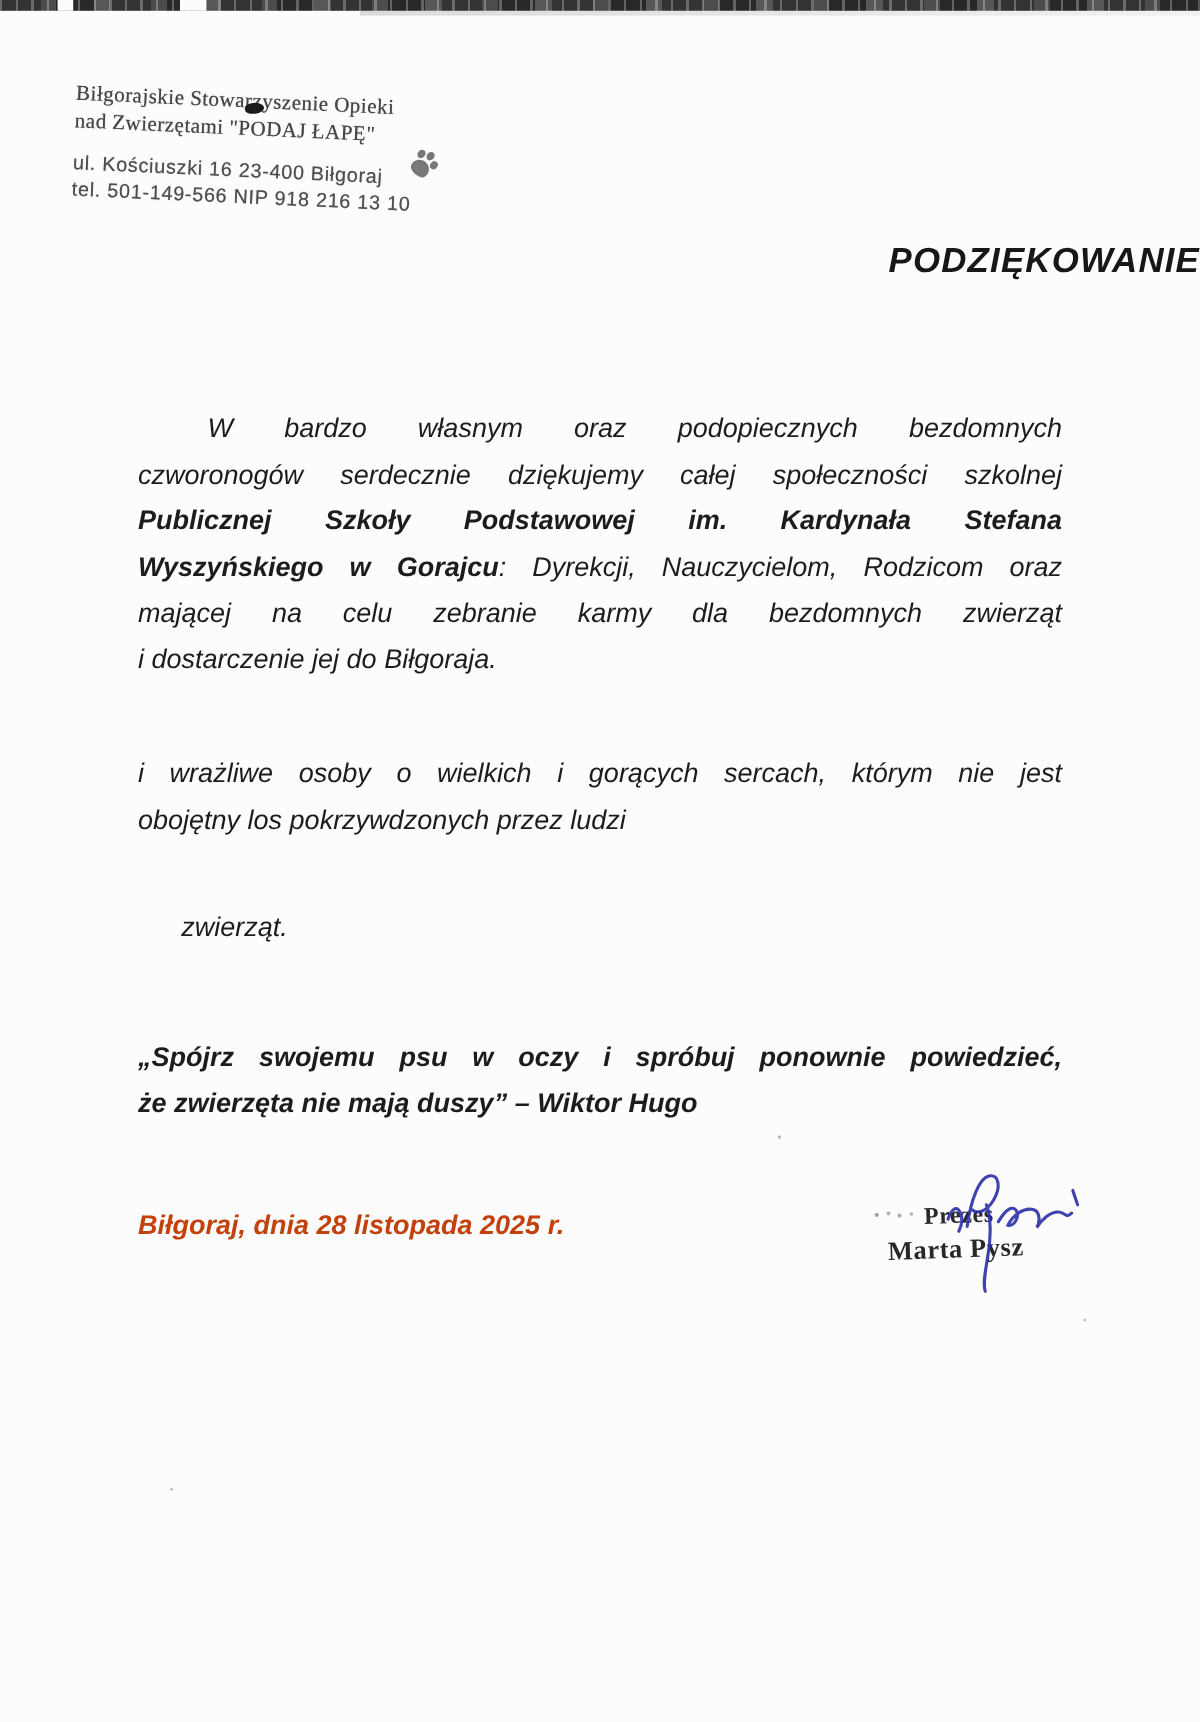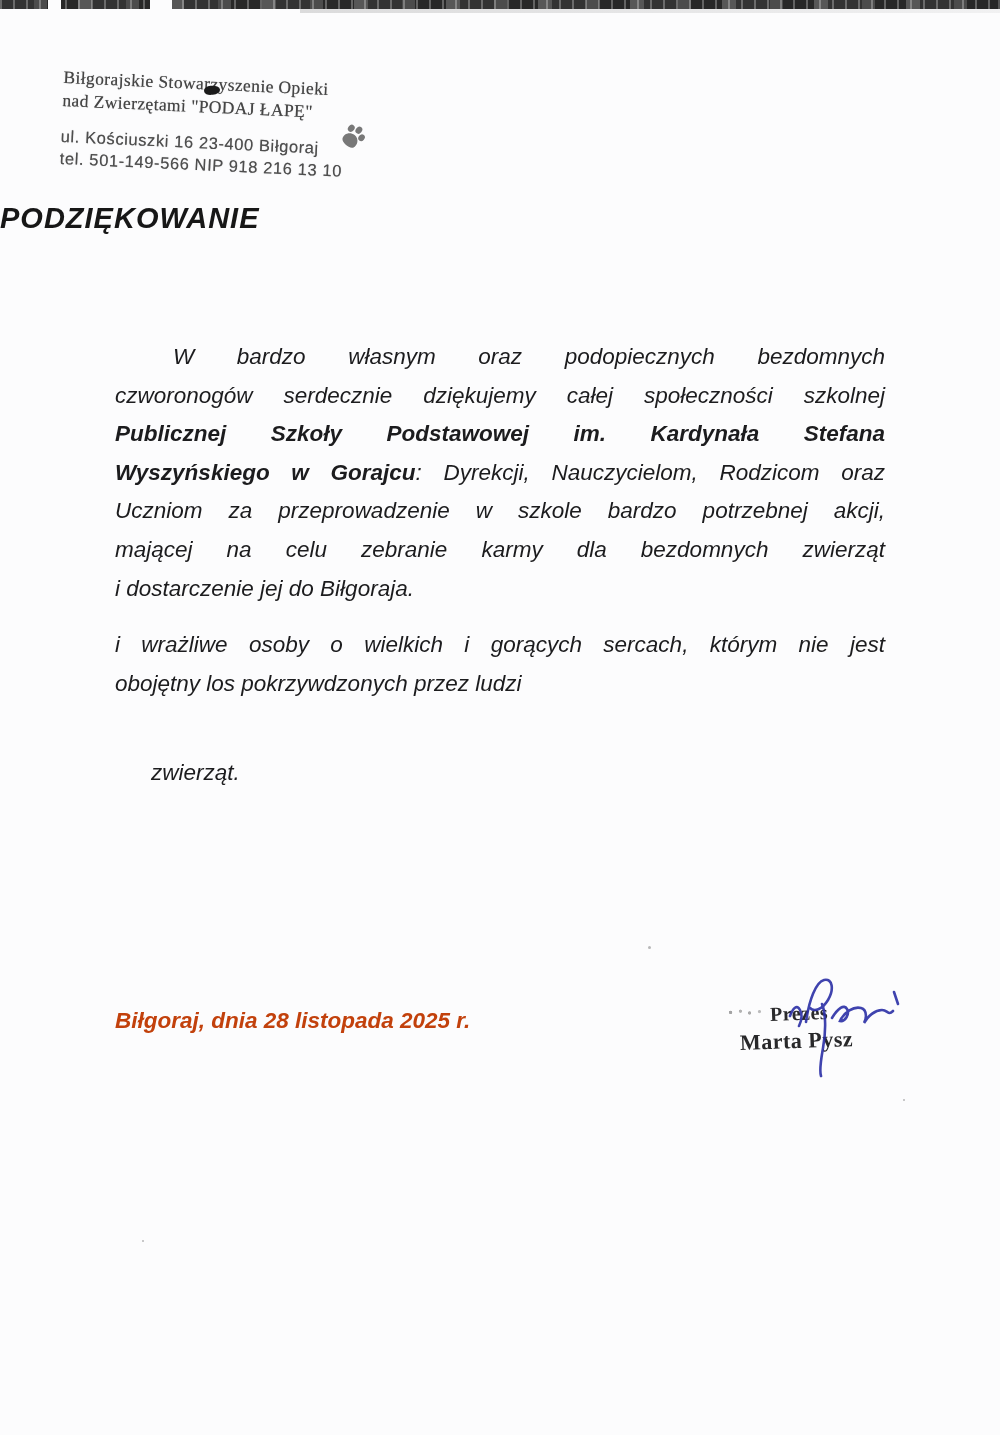--- a/index.html
+++ b/index.html
@@ -50,21 +50,21 @@
   .ink-blot {
     position: absolute; left: 141px; top: 13px; width: 16px; height: 9px;
     background: #1b1b1b; border-radius: 50% 60% 55% 50%;
     transform: rotate(-8deg);
   }
   .paw-icon-wrap { position: absolute; left: 276px; top: 42px; opacity: 0.75; }
 
   
   .doc-title {
     position: absolute; top: 202px; left: 0; width: 100%;
-    text-align: left;
+    text-align: right;
     font-style: italic; font-weight: 800; font-size: 29px;
     letter-spacing: 1px; color: #171717;
   }
 
   
   .bodyblock { position: absolute; left: 115px; width: 770px; }
   .bline {
     font-style: italic; font-size: 22.5px; line-height: 38.6px;
     height: 38.6px; white-space: nowrap;
   }
@@ -135,35 +135,36 @@
     </div>
   </div>
 
   <div class="doc-title">PODZIĘKOWANIE</div>
 
   <div class="bodyblock p1">
     <div class="bline jline indent">W bardzo własnym oraz podopiecznych bezdomnych</div>
     <div class="bline jline">czworonogów serdecznie dziękujemy całej społeczności szkolnej</div>
     <div class="bline jline bold">Publicznej Szkoły Podstawowej im. Kardynała Stefana</div>
     <div class="bline jline"><span class="bold">Wyszyńskiego w Gorajcu</span><span>: Dyrekcji, Nauczycielom, Rodzicom oraz</span></div>
-    <div class="bline jline">Uczniom za przeprowadzenie w szkole bardzo potrzebnej akcji,</div>
     <div class="bline jline">mającej na celu zebranie karmy dla bezdomnych zwierząt</div>
     <div class="bline">i dostarczenie jej do Biłgoraja.</div>
   </div>
 
   <div class="bodyblock p2">
     <div class="bline jline">i wrażliwe osoby o wielkich i gorących sercach, którym nie jest</div>
     <div class="bline">obojętny los pokrzywdzonych przez ludzi</div>
   </div>
 
   <div class="bodyblock p3">
     <div class="bline">zwierząt.</div>
   </div>
 
   <div class="bodyblock quote">
+    <div class="bline jline">„Spójrz swojemu psu w oczy i spróbuj ponownie powiedzieć,</div>
+    <div class="bline">że zwierzęta nie mają duszy” – Wiktor Hugo</div>
   </div>
 
   <div class="dateline">Biłgoraj, dnia 28 listopada 2025 r.</div>
 
   <div class="sig-block">
     <div class="sig-dust"></div>
     <div class="sig-role">Prezes</div>
     <div class="sig-name">Marta Pysz</div>
     <div class="sig-ink">
       <svg width="150" height="110" viewBox="0 0 150 110">

